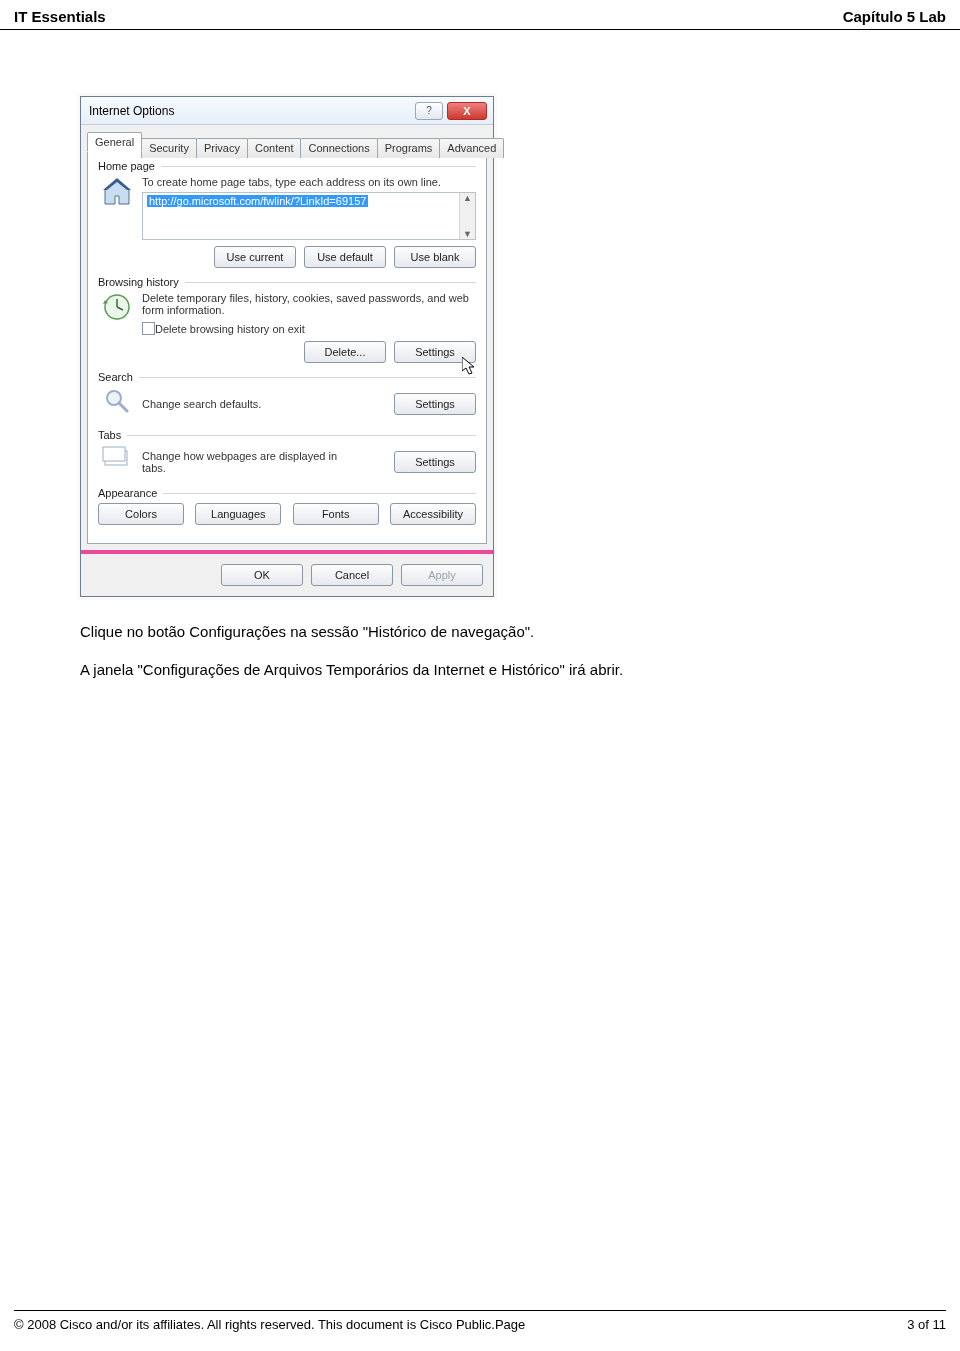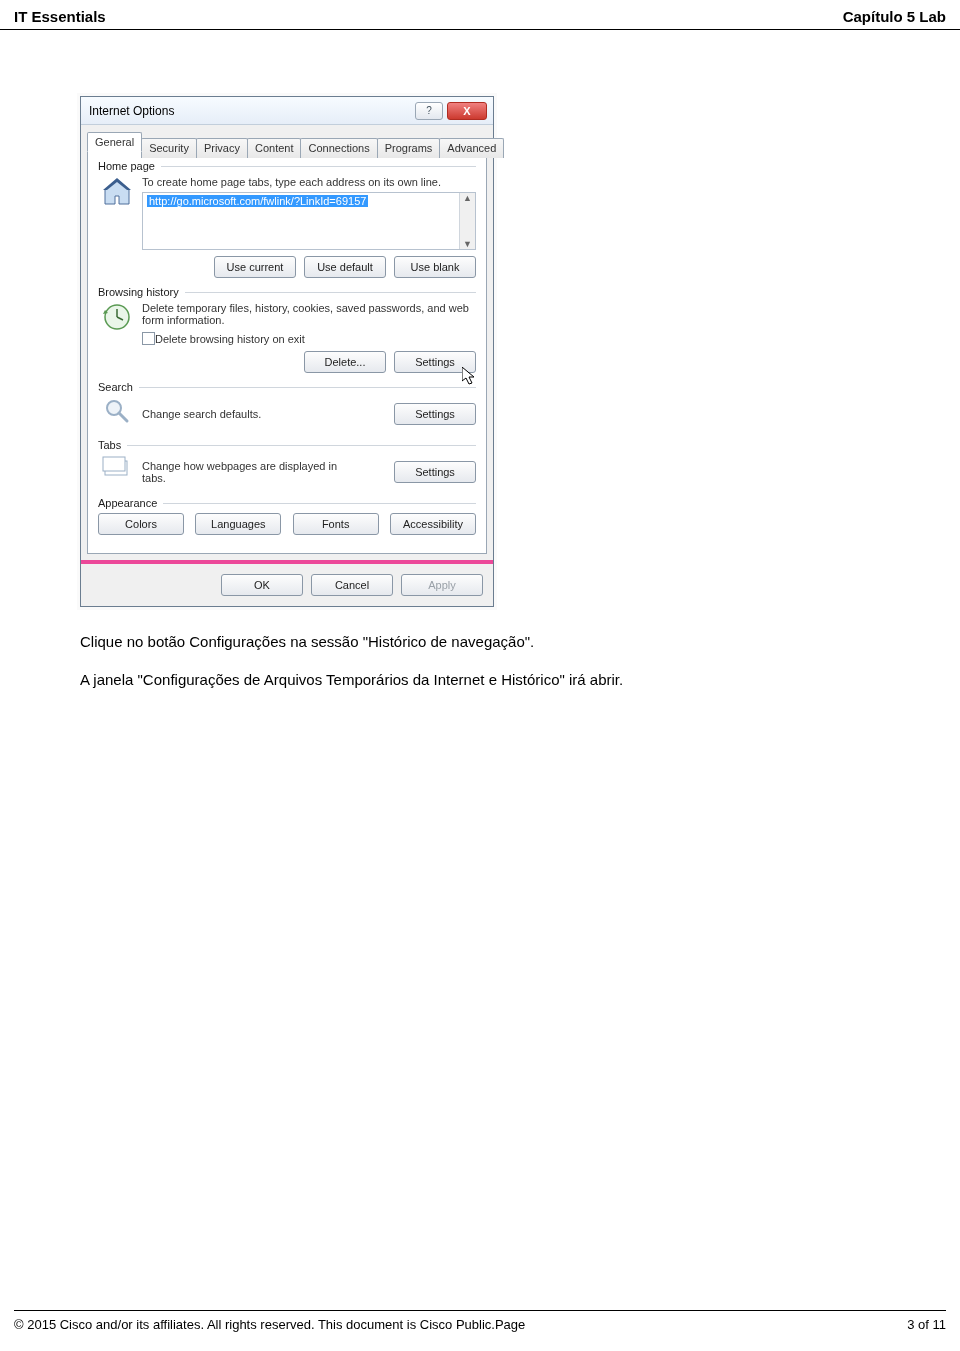--- a/index.html
+++ b/index.html
@@ -112,21 +112,21 @@
     width: 34px; height: 34px;
     flex-shrink: 0;
     display:flex; align-items:flex-start; justify-content:center;
   }
   .group-right { flex:1; font-size:11px; color:#333; }
   .url-box {
     margin-top:4px;
     display:flex;
     border:1px solid #b7c2cf;
     background:#fff;
-    height: 58px;
+    height: 48px;
   }
   .url-text {
     flex:1;
     padding:2px 4px;
   }
   .url-sel {
     background:#3399ff;
     color:#fff;
     padding:0 2px;
     display:inline-block;
@@ -329,15 +329,15 @@
 
   <div class="instructions">
     <div>Clique no botão Configurações na sessão "Histórico de navegação".</div>
     <div style="margin-top:16px">A janela "Configurações de Arquivos Temporários da Internet e Histórico" irá abrir.</div>
   </div>
 
 </div>
 
 <div class="footer-line"></div>
 <div class="footer">
-  <span>© 2015 Cisco and/or its affiliates. All rights reserved. This document is Cisco Public.Page</span>
+  <span>© 2008 Cisco and/or its affiliates. All rights reserved. This document is Cisco Public.Page</span>
   <span>3 of 11</span>
 </div>
 
 </body></html>

